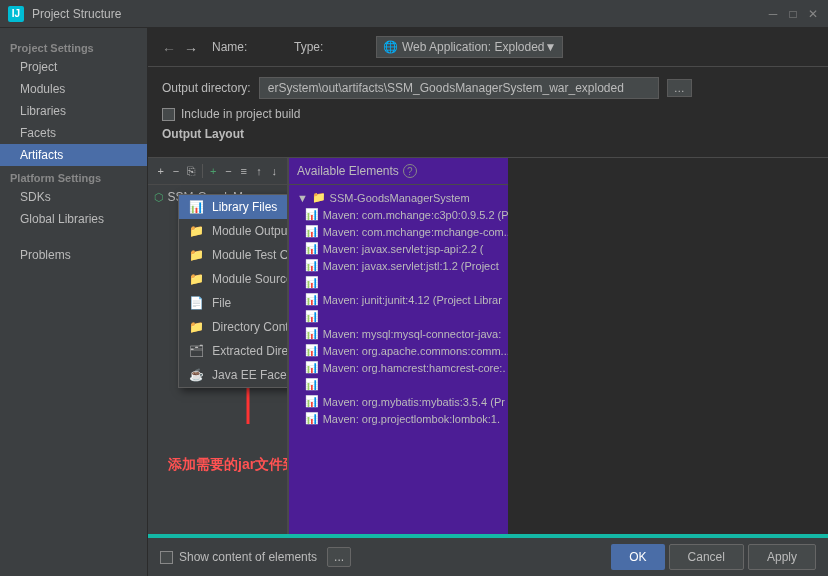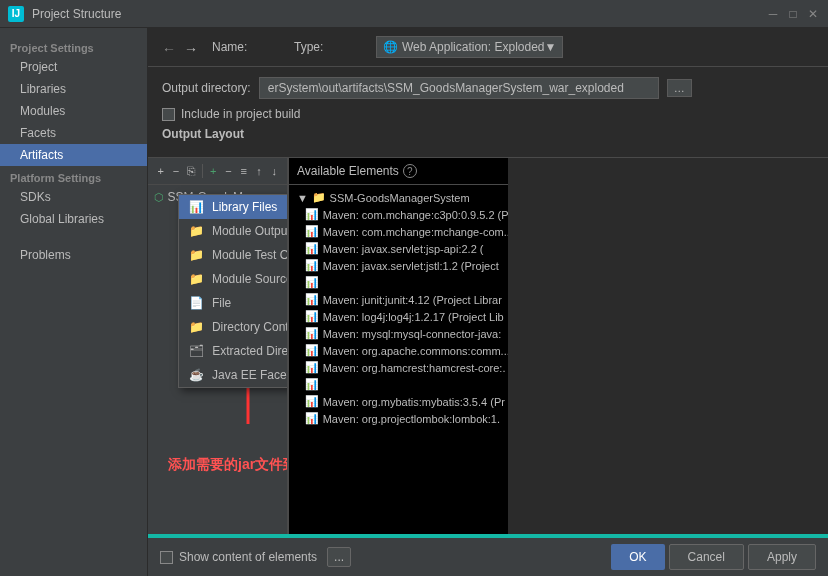--- a/index.html
+++ b/index.html
@@ -210,21 +210,21 @@
       color: #bbbbbb;
       font-size: 12px;
       gap: 8px;
     }
     .dropdown-item.highlighted { background: #4a6da7; color: white; }
 
     
     .right-elements {
       width: 220px;
       border-left: 1px solid #4a4a4a;
-      background: #000000;
+      background: #4c1d95;
       display: flex;
       flex-direction: column;
       overflow: hidden;
     }
     .elements-header {
       padding: 6px 8px;
       border-bottom: 1px solid #4a4a4a;
       font-size: 12px;
       color: #bbbbbb;
       display: flex; align-items: center; gap: 4px;
@@ -334,22 +334,22 @@
     <div class="title-bar-btn">□</div>
     <div class="title-bar-btn">✕</div>
   </div>
 </div>
 
 <div class="main-container">
 
   <div class="sidebar">
     <div class="sidebar-section-title">Project Settings</div>
     <div class="sidebar-item">Project</div>
+    <div class="sidebar-item">Modules</div>
     <div class="sidebar-item">Libraries</div>
-    <div class="sidebar-item">Modules</div>
     <div class="sidebar-item">Facets</div>
     <div class="sidebar-item active">Artifacts</div>
     <div class="sidebar-section-title">Platform Settings</div>
     <div class="sidebar-item">SDKs</div>
     <div class="sidebar-item">Global Libraries</div>
     <br>
     <div class="sidebar-item">Problems</div>
   </div>
 
   <div class="right-panel">
@@ -493,21 +493,20 @@
           </div>
           <div class="elem-item">
             <span style="color:#4a9e6b;">📊</span>
           </div>
           <div class="elem-item">
             <span style="color:#4a9e6b;">📊</span>
             <span>Maven: junit:junit:4.12 (Project Librar</span>
           </div>
           <div class="elem-item">
             <span style="color:#4a9e6b;">📊</span>
-            <span>Maven: log4j:log4j:1.2.17 (Project Lib</span>
           </div>
           <div class="elem-item">
             <span style="color:#4a9e6b;">📊</span>
             <span>Maven: mysql:mysql-connector-java:</span>
           </div>
           <div class="elem-item">
             <span style="color:#4a9e6b;">📊</span>
             <span>Maven: org.apache.commons:comm...</span>
           </div>
           <div class="elem-item">

